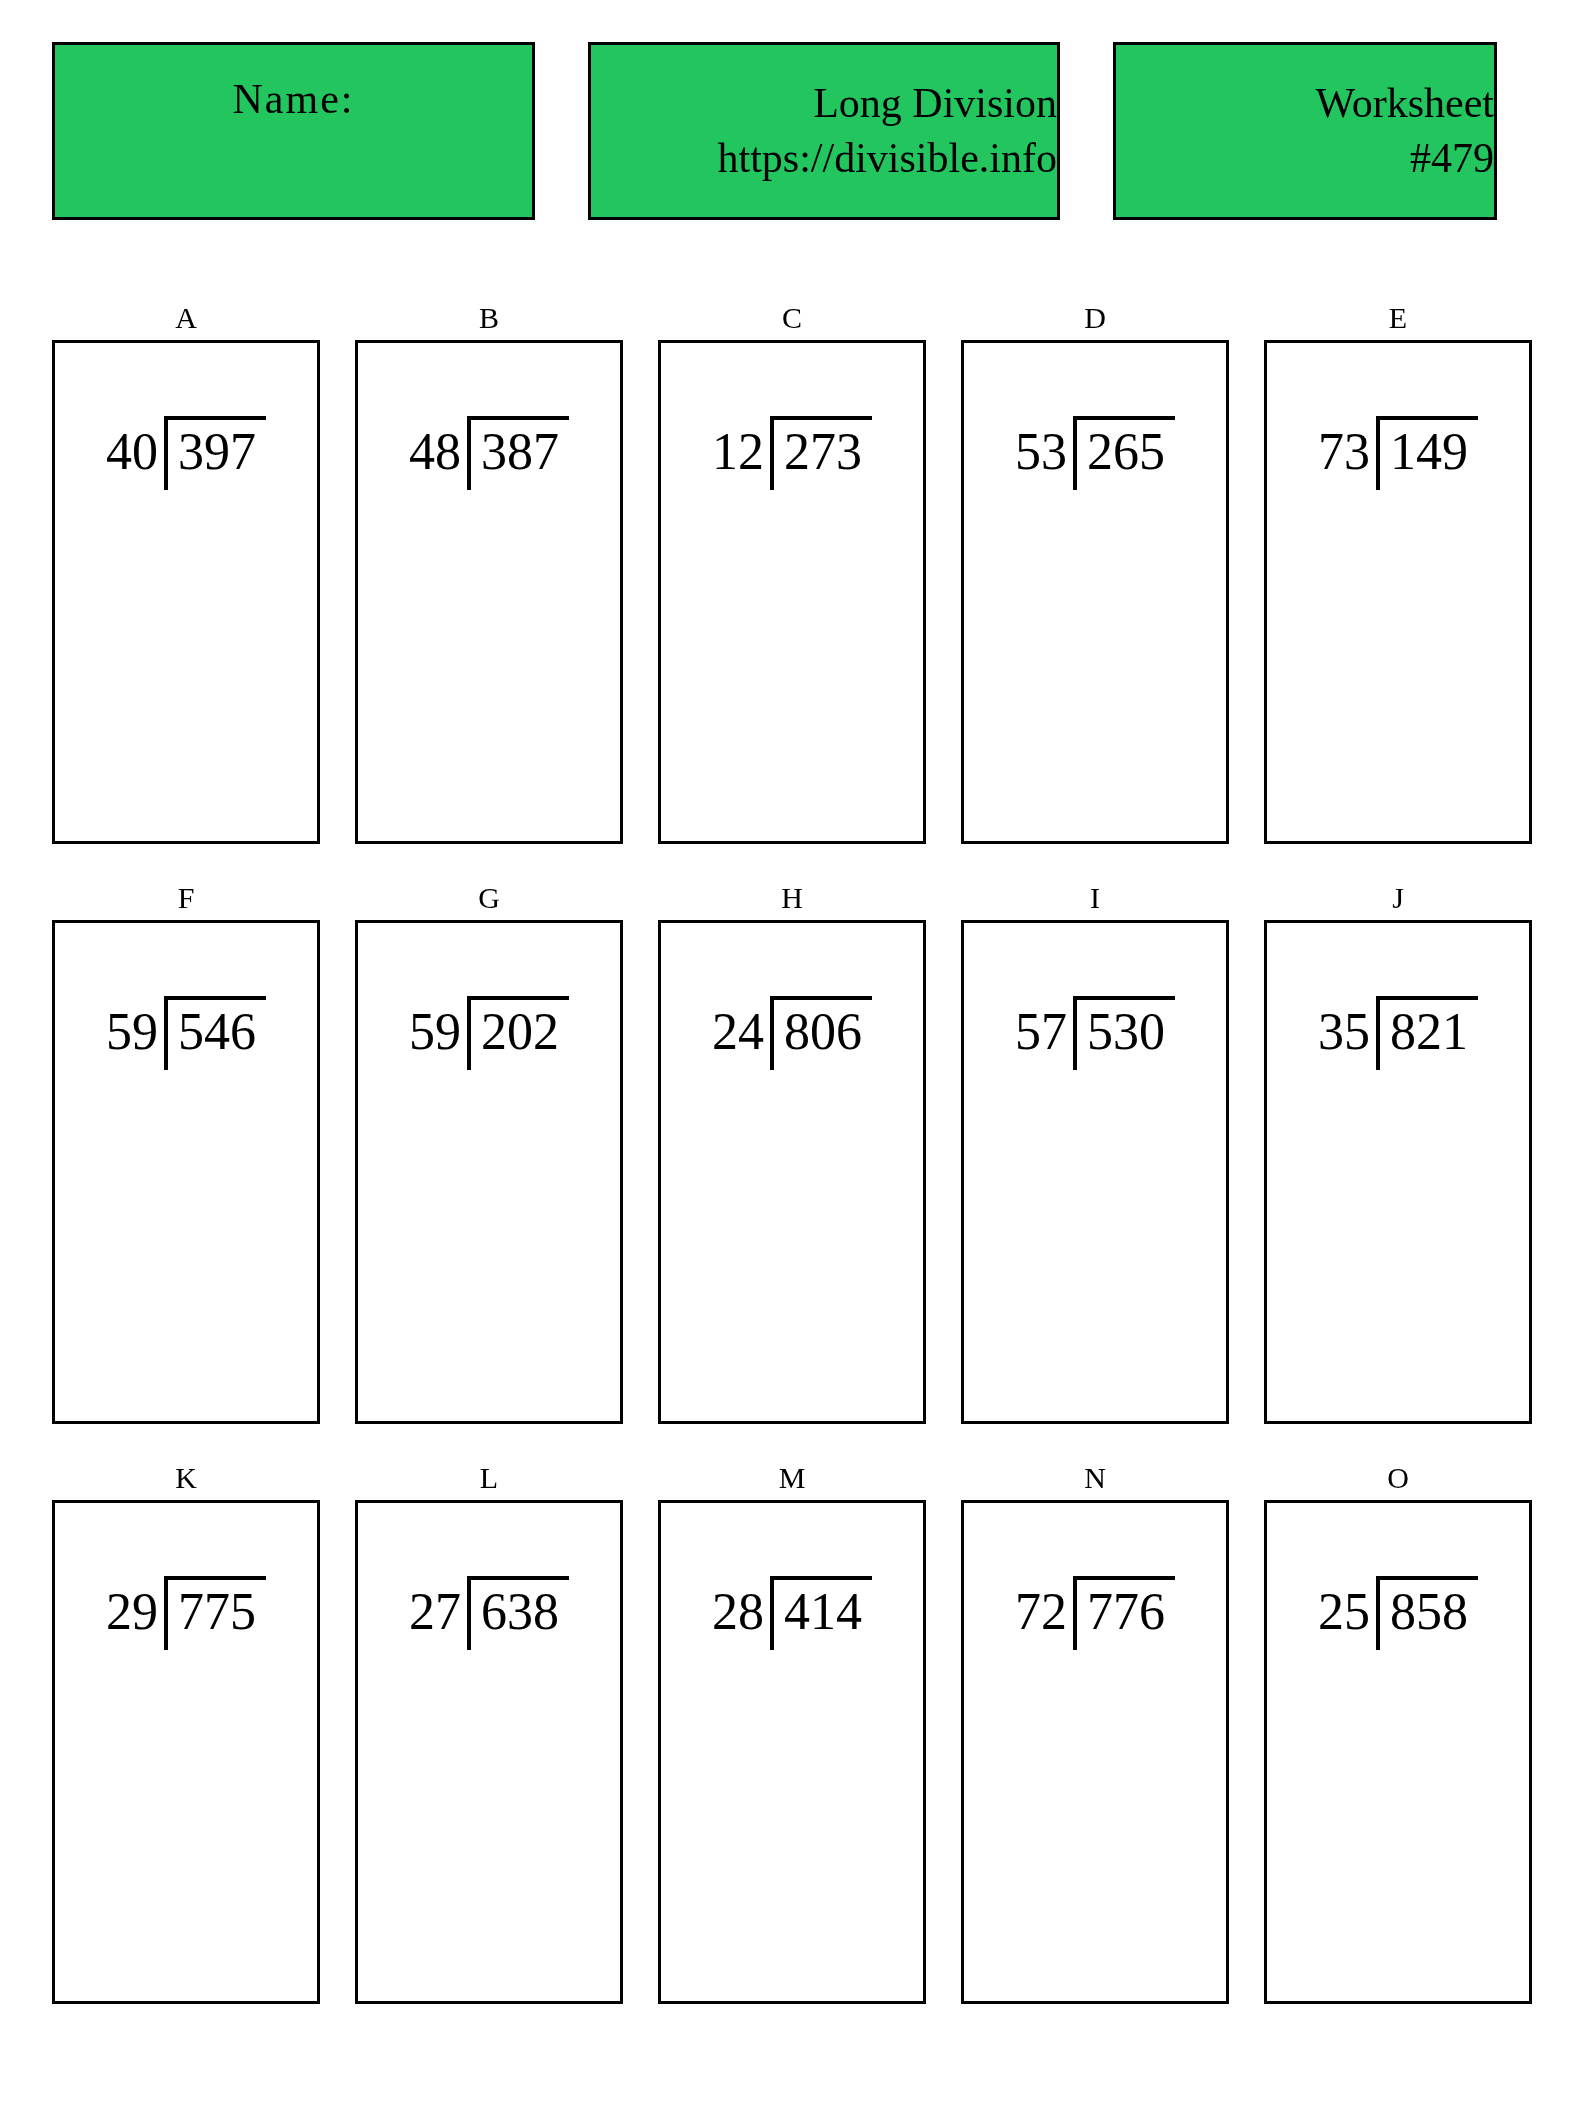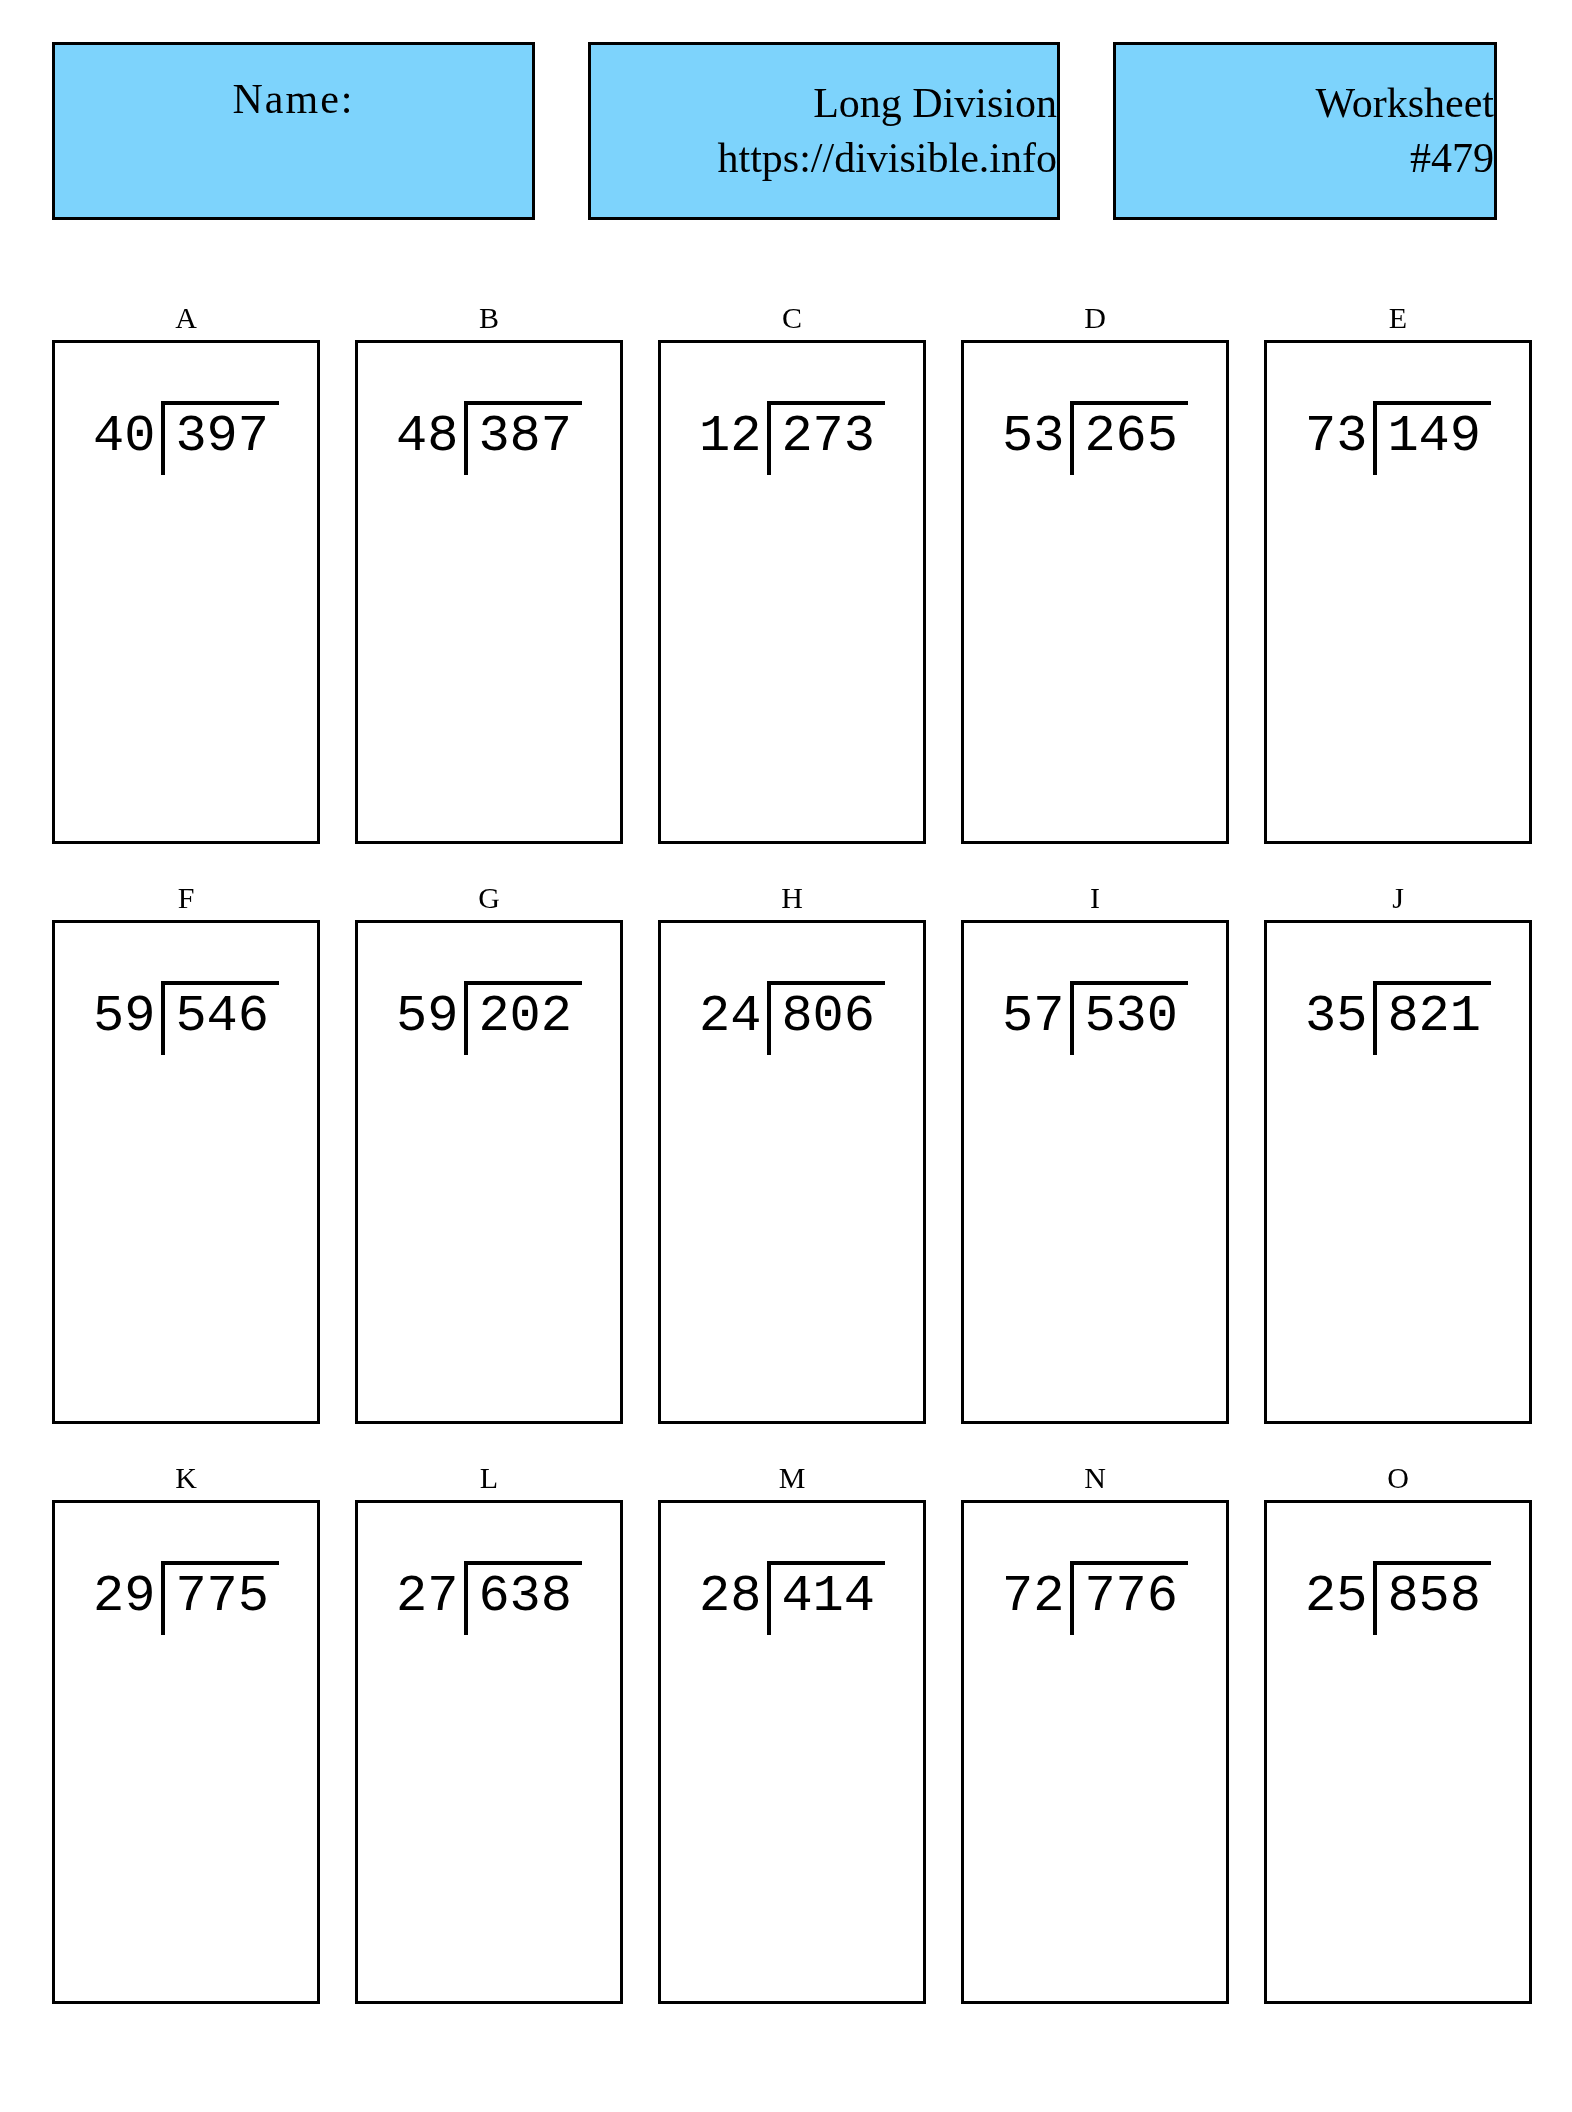--- a/index.html
+++ b/index.html
@@ -14,21 +14,21 @@
   }
 
   
   .hbox {
     position: absolute;
     top: 42px;
     height: 178px;
     border: 3px solid #000000;
     box-sizing: border-box;
     text-align: center;
-    background: #7dd3fc;
+    background: #22c55e;
   }
   .name-box   { left: 52px;   width: 483px; }
   .title-box  { left: 588px;  width: 472px; }
   .number-box { left: 1113px; width: 384px; }
 
   .name-box .hline {
     margin-top: 30px;
     font-size: 42px;
     letter-spacing: 2px;
   }
@@ -67,25 +67,24 @@
     height: 504px;
     border: 3px solid #000000;
     box-sizing: border-box;
     text-align: center;
     background: #ffffff;
   }
 
   
   .expr {
     display: inline-block;
-    margin-top: 58px;
+    margin-top: 73px;
     font-size: 52px;
     line-height: 1;
     white-space: nowrap;
-    font-family: Liberation Mono, monospace;
   }
   .divisor {
     display: inline-block;
     vertical-align: top;
     margin-top: 10px;
     padding-right: 6px;
   }
   .dividend {
     display: inline-block;
     vertical-align: top;

